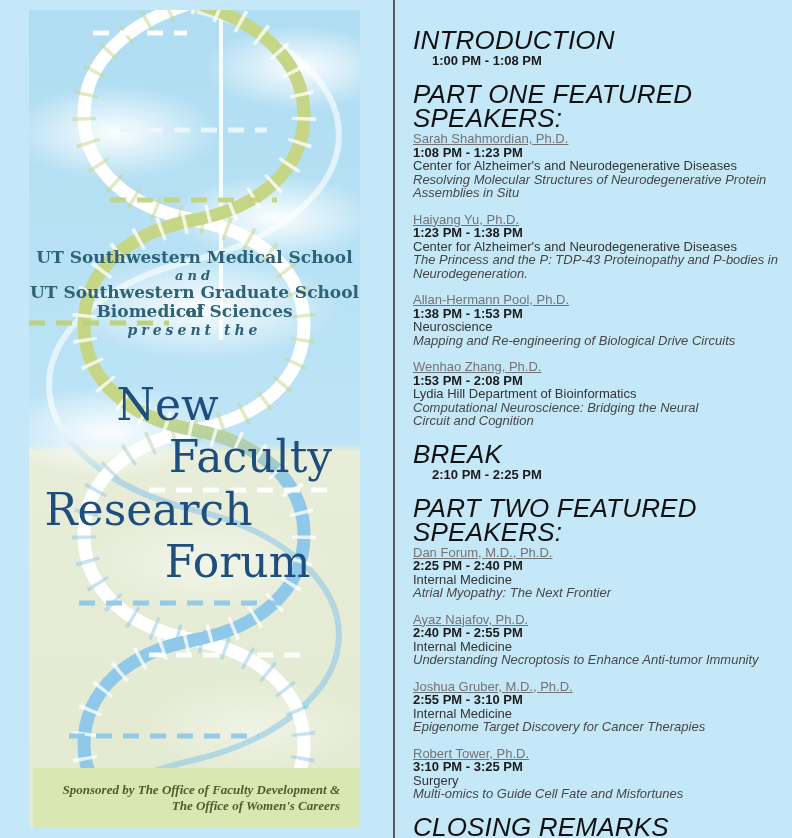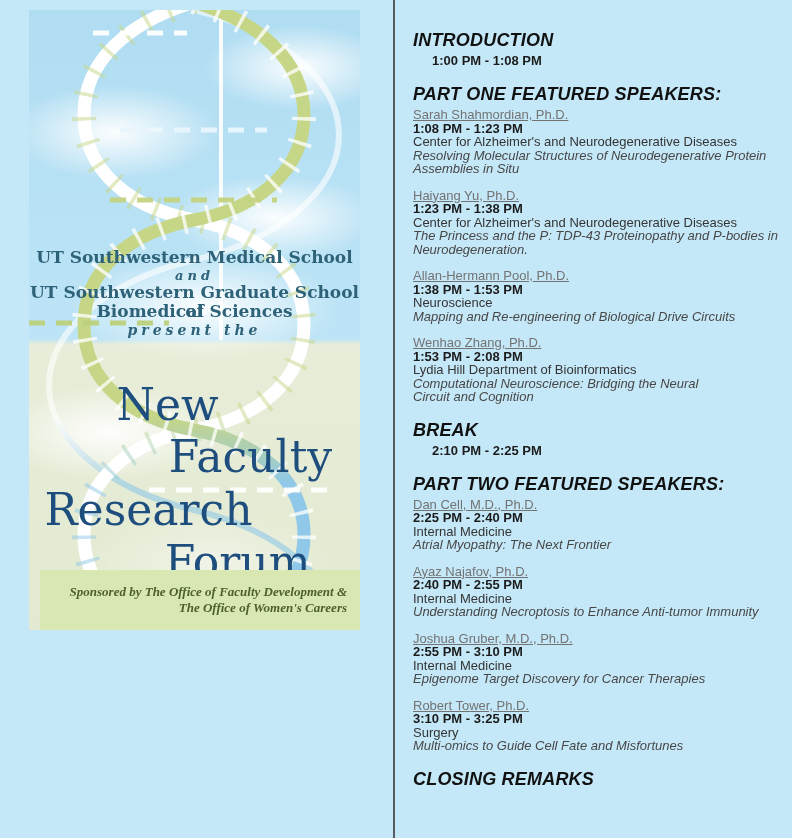--- a/index.html
+++ b/index.html
@@ -3,53 +3,53 @@
 <meta charset="utf-8">
 <style>
   html,body{margin:0;padding:0;}
   body{
     width:792px;height:838px;position:relative;overflow:hidden;
     background:#c5e8f8;
     font-family:"Liberation Sans",sans-serif;
   }
   
   .poster{
-    position:absolute;left:29px;top:10px;width:331px;height:620px;
+    position:absolute;left:29px;top:10px;width:331px;height:818px;
     background:linear-gradient(180deg,#b0ddf2 0%,#bde4f6 53%,#e7edd8 54%,#e3ead1 100%);
     overflow:hidden;
     text-decoration:underline;
   }
   .cloud{position:absolute;border-radius:50%;
     background:radial-gradient(closest-side,rgba(255,255,255,.95),rgba(255,255,255,0));}
   .helix-svg{position:absolute;left:0;top:0;}
   .poster-text{position:absolute;left:0;width:100%;text-align:center;z-index:3;}
   .org{font-family:"DejaVu Serif","Liberation Serif",serif;font-weight:bold;
        color:#2e6278;font-size:17px;line-height:19px;}
   .org-and{font-family:"DejaVu Serif",serif;font-style:italic;font-weight:bold;
        color:#2e6278;font-size:13px;letter-spacing:4px;line-height:15px;}
   .present{font-family:"DejaVu Serif",serif;font-style:italic;font-weight:bold;
        color:#2e6278;font-size:14px;letter-spacing:4px;}
   .year{font-family:"DejaVu Serif",serif;font-weight:bold;color:#4f8e5f;
        font-size:21px;letter-spacing:10px;}
   .big-title{font-family:"DejaVu Serif","Liberation Serif",serif;
        color:#1e4e7e;font-size:44px;line-height:46px;font-weight:normal;}
   .sponsor-band{
-    position:absolute;left:11px;bottom:0;width:100%;height:60px;background:#d9e7b2;z-index:4;
+    position:absolute;left:4px;bottom:0;width:100%;height:60px;background:#d9e7b2;z-index:4;
     display:flex;flex-direction:column;justify-content:center;align-items:flex-end;
     padding-right:24px;box-sizing:border-box;
   }
   .sponsor-band div{
     font-family:"Liberation Serif",serif;font-style:italic;font-weight:bold;
     color:#4d5f2d;font-size:13px;line-height:16px;text-align:right;
   }
   
   .divider{position:absolute;left:393px;top:0;width:2px;height:838px;background:#565b5f;}
   
   .schedule{position:absolute;left:413px;top:28px;width:366px;color:#1b1b1b;}
-  .sec-title{font-size:18px;line-height:24px;font-weight:bold;font-style:italic;
+  .sec-title{font-size:26px;line-height:24px;font-weight:normal;font-style:italic;
      color:#111;margin-top:14px;letter-spacing:.2px;}
   .sec-title.first{margin-top:0;}
   .sec-time{font-size:13px;line-height:14px;font-weight:bold;color:#1b1b1b;margin-top:2px;margin-left:19px;}
   .speaker{margin-top:13px;}
   .speaker.first{margin-top:2px;}
   .speaker div{font-size:13px;line-height:13.5px;}
   .sp-name{font-weight:normal;color:#737373;text-decoration:underline;cursor:pointer;}
   .sp-time{font-weight:bold;color:#1b1b1b;}
   .sp-dept{color:#343434;}
   .sp-talk{font-style:italic;color:#474747;}
@@ -179,21 +179,21 @@
     <div class="sp-talk t-line">Computational Neuroscience: Bridging the Neural</div>
     <div class="sp-talk t-line">Circuit and Cognition</div>
   </div>
 
   <div class="sec-title">BREAK</div>
   <div class="sec-time">2:10 PM - 2:25 PM</div>
 
   <div class="sec-title">PART TWO FEATURED SPEAKERS:</div>
 
   <div class="speaker first">
-    <div class="sp-name">Dan Cell, M.D., Ph.D.</div>
+    <div class="sp-name">Dan Forum, M.D., Ph.D.</div>
     <div class="sp-time">2:25 PM - 2:40 PM</div>
     <div class="sp-dept">Internal Medicine</div>
     <div class="sp-talk t-line">Atrial Myopathy: The Next Frontier</div>
 
   </div>
 
   <div class="speaker">
     <div class="sp-name">Ayaz Najafov, Ph.D.</div>
     <div class="sp-time">2:40 PM - 2:55 PM</div>
     <div class="sp-dept">Internal Medicine</div>

